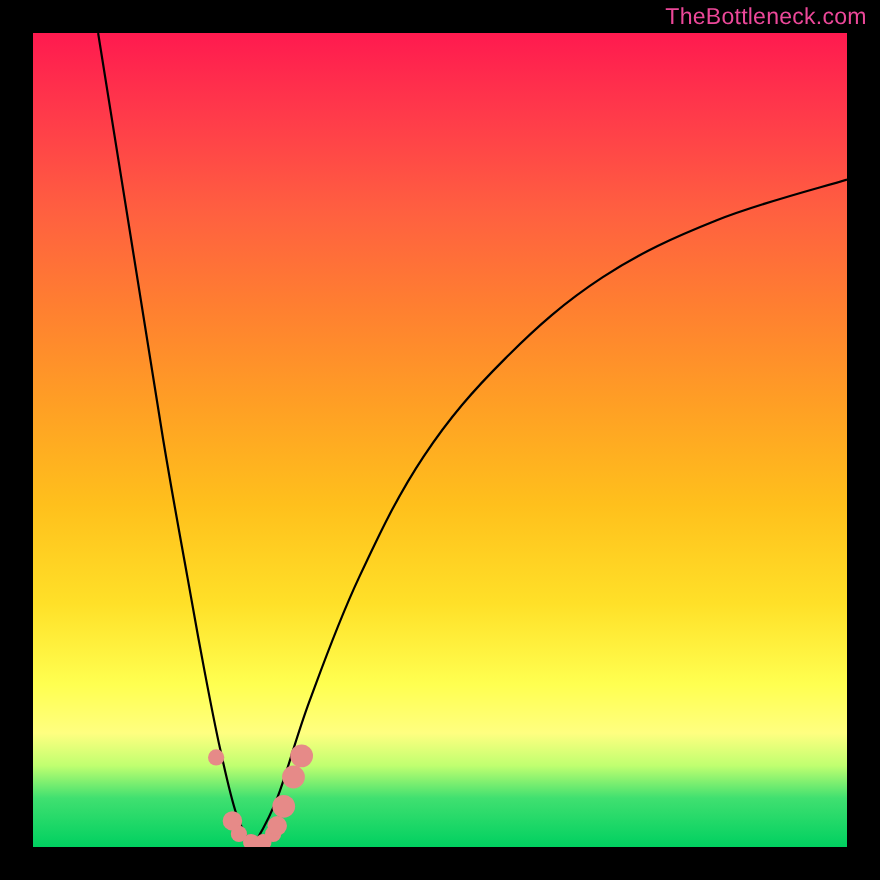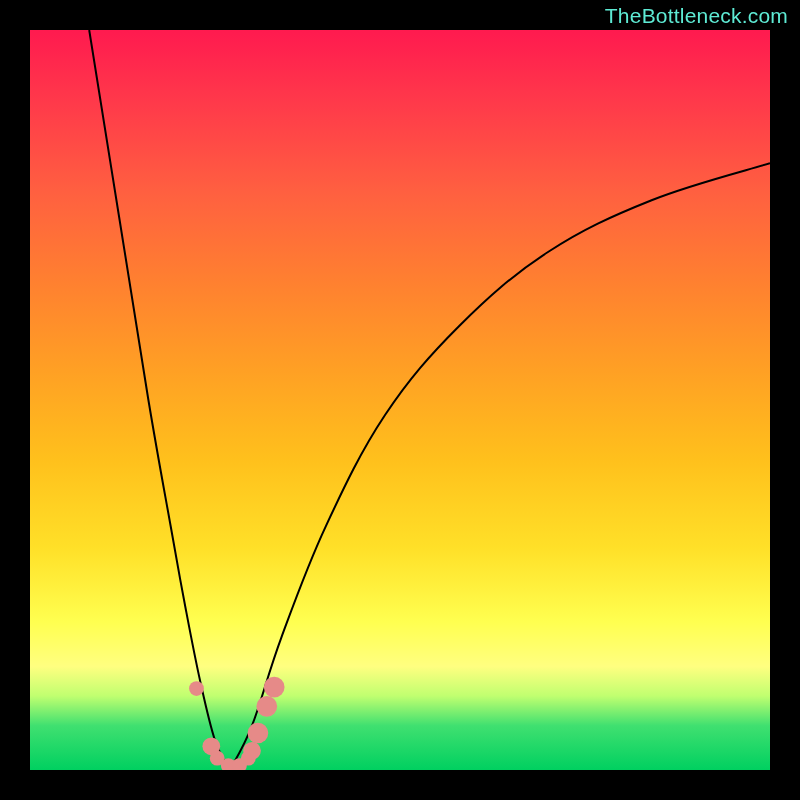--- a/index.html
+++ b/index.html
@@ -30,21 +30,21 @@
       #40e070 94%,
       #00d060 100%
     );
   }
   .watermark {
     position: absolute;
     top: 4px;
     right: 12px;
     font-family: Arial, Helvetica, sans-serif;
     font-size: 21px;
-    color: #5eead4;
+    color: #ec4899;
     letter-spacing: 0.2px;
     user-select: none;
   }
   svg.curves {
     position: absolute;
     left: 0;
     top: 0;
     width: 740px;
     height: 740px;
   }

